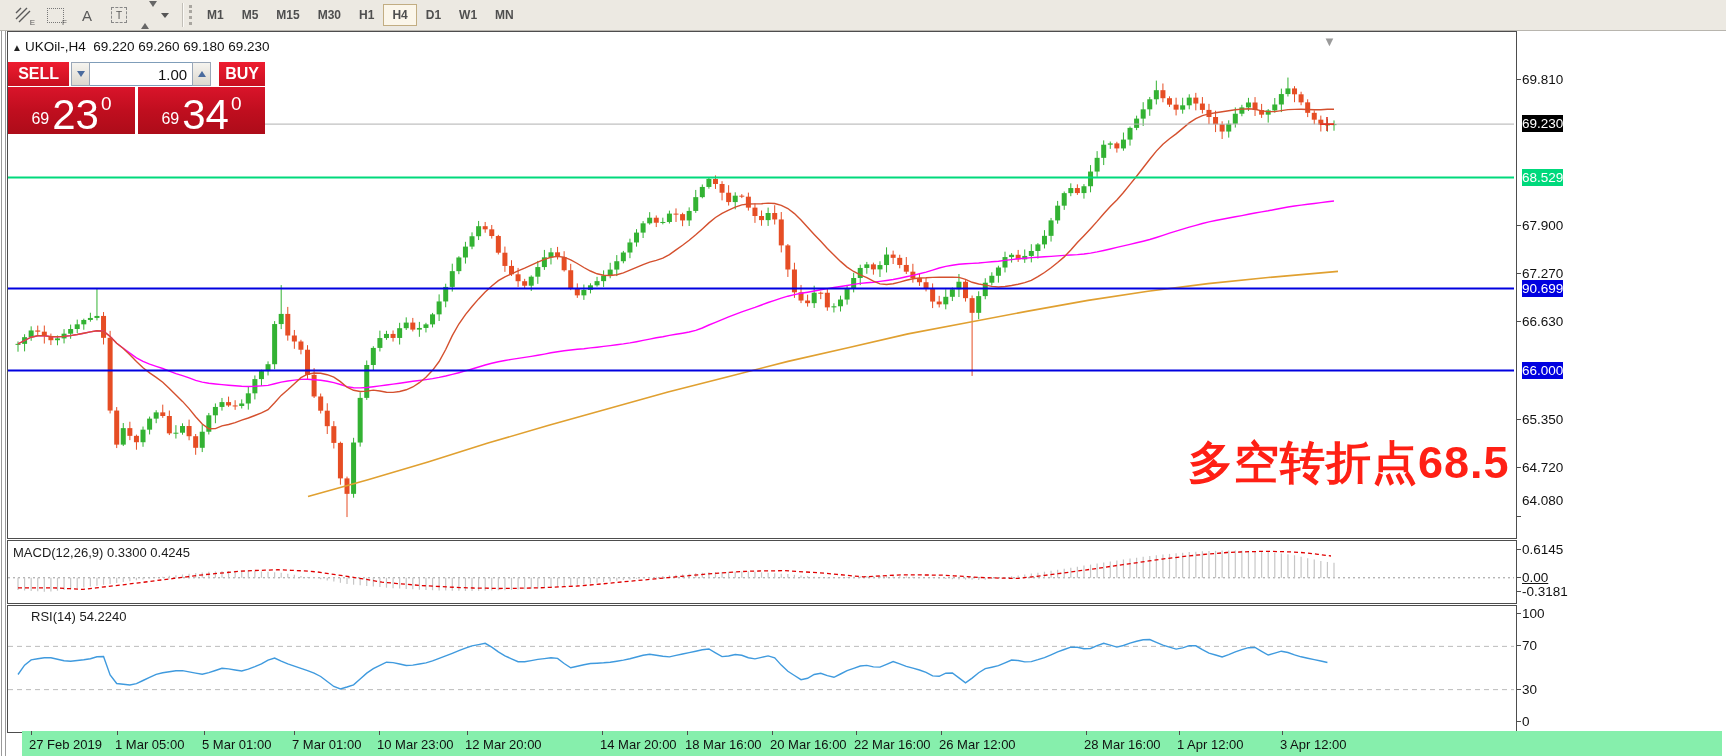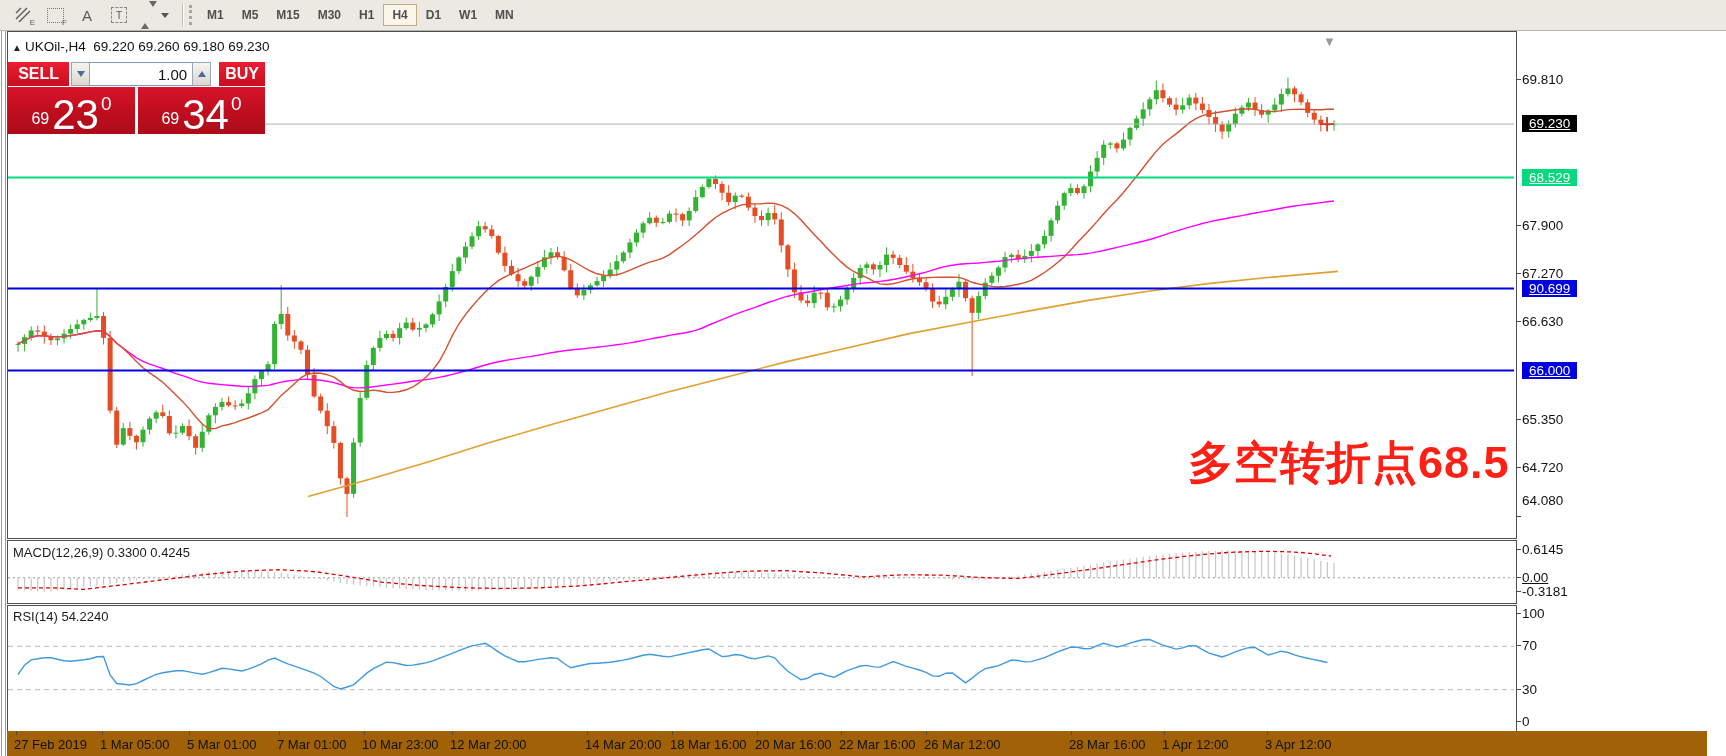--- a/index.html
+++ b/index.html
@@ -42,25 +42,25 @@
   .pane svg{position:absolute;left:0;top:0;}
 
   .chart-title{position:absolute;left:12px;top:39px;font-size:13.5px;color:#111;z-index:6;
                white-space:nowrap;}
   .chart-title .tri{font-size:10px;color:#222;margin-right:3px;}
   .pane-label{position:absolute;font-size:13px;color:#1c1c1c;z-index:6;white-space:nowrap;}
 
   
   .axis-label{position:absolute;left:1522px;font-size:13.5px;color:#111;height:17px;line-height:17px;
               white-space:nowrap;z-index:4;}
-  .axis-label.boxed{padding:0 7px;color:#fff;text-decoration:underline;}
+  .axis-label.boxed{padding:0 0;color:#fff;}
   .axis-dash{position:absolute;left:1516px;width:5px;height:1px;background:#4d4d4d;z-index:4;}
 
   
-  .date-strip{position:absolute;left:7px;top:731px;width:1700px;height:25px;background:#a16207;}
+  .date-strip{position:absolute;left:22px;top:731px;width:1700px;height:25px;background:#86efac;}
   .date-tick{position:absolute;top:0;width:1px;height:4px;background:#4d4d4d;}
   .date-label{position:absolute;top:6px;font-size:13px;color:#111;white-space:nowrap;}
 
   
   .trade-panel{position:absolute;left:8px;top:62px;width:257px;z-index:7;background:#fff;}
   .tp-row{display:flex;height:24px;}
   .tp-sell,.tp-buy{border:none;color:#fff;font-weight:700;font-size:16px;
           background:linear-gradient(180deg,#ee1d30,#c80f20);font-family:"Liberation Sans",sans-serif;}
   .tp-sell{width:67px;margin-right:2px;}
   .tp-buy{flex:1;margin-left:8px;}
@@ -758,21 +758,21 @@
         <line x1="0" y1="40.359511343804535" x2="1506" y2="40.359511343804535" stroke="#bbb" stroke-width="1" stroke-dasharray="5 4"></line>
         <line x1="0" y1="83.64048865619546" x2="1506" y2="83.64048865619546" stroke="#bbb" stroke-width="1" stroke-dasharray="5 4"></line>
         <polyline points="10,68.5 16.58,59.2 23.159999999999997,53.9 29.739999999999995,52.8 36.31999999999999,51.8 42.89999999999999,51.8 49.47999999999999,53.2 56.05999999999999,54.7 62.639999999999986,55.2 69.21999999999998,54.5 75.79999999999998,53.8 82.37999999999998,52.7 88.95999999999998,50.8 95.53999999999998,50.5 102.11999999999998,69.0 108.69999999999997,77.5 115.27999999999997,78.3 121.85999999999997,79.0 128.43999999999997,77.7 135.01999999999998,74.5 141.6,71.4 148.18,68.3 154.76000000000002,66.7 161.34000000000003,65.7 167.92000000000004,64.8 174.50000000000006,64.6 181.08000000000007,65.9 187.66000000000008,67.1 194.2400000000001,68.3 200.8200000000001,66.6 207.40000000000012,64.5 213.98000000000013,62.3 220.56000000000014,62.9 227.14000000000016,64.0 233.72000000000017,65.0 240.30000000000018,63.2 246.8800000000002,60.7 253.4600000000002,57.9 260.0400000000002,54.1 266.6200000000002,52.0 273.20000000000016,55.2 279.78000000000014,57.9 286.3600000000001,60.1 292.9400000000001,62.3 299.5200000000001,64.7 306.1000000000001,67.1 312.68000000000006,70.5 319.26000000000005,75.5 325.84000000000003,80.5 332.42,82.9 339,81.0 345.58,78.8 352.15999999999997,72.9 358.73999999999995,67.1 365.31999999999994,62.6 371.8999999999999,59.4 378.4799999999999,56.2 385.0599999999999,56.6 391.6399999999999,58.0 398.21999999999986,59.5 404.79999999999984,59.1 411.3799999999998,58.0 417.9599999999998,56.9 424.5399999999998,54.9 431.1199999999998,52.4 437.69999999999976,49.9 444.27999999999975,47.3 450.85999999999973,44.7 457.4399999999997,42.2 464.0199999999997,39.9 470.5999999999997,38.6 477.17999999999967,37.3 483.75999999999965,41.1 490.33999999999963,45.8 496.9199999999996,49.9 503.4999999999996,52.8 510.0799999999996,55.7 516.6599999999996,55.7 523.2399999999997,54.6 529.8199999999997,53.4 536.3999999999997,52.6 542.9799999999998,51.8 549.5599999999998,52.4 556.1399999999999,57.5 562.7199999999999,61.8 569.3,60.2 575.88,58.7 582.46,57.5 589.0400000000001,57.2 595.6200000000001,56.8 602.2000000000002,56.2 608.7800000000002,55.2 615.3600000000002,54.1 621.9400000000003,52.8 628.5200000000003,51.0 635.1000000000004,49.3 641.6800000000004,48.2 648.2600000000004,49.3 654.8400000000005,50.3 661.4200000000005,50.9 668.0000000000006,49.4 674.5800000000006,48.0 681.1600000000007,46.6 687.7400000000007,45.2 694.3200000000007,43.8 700.9000000000008,43.0 707.4800000000008,46.8 714.0600000000009,50.6 720.6400000000009,50.0 727.2200000000009,48.5 733.800000000001,49.3 740.380000000001,51.7 746.9600000000011,52.9 753.5400000000011,51.4 760.1200000000011,49.9 766.7000000000012,51.9 773.2800000000012,59.1 779.8600000000013,65.3 786.4400000000013,69.5 793.0200000000013,73.7 799.6000000000014,72.3 806.1800000000014,68.5 812.7600000000015,67.3 819.3400000000015,69.7 825.9200000000016,71.3 832.5000000000016,68.0 839.0800000000016,64.6 845.6600000000017,62.3 852.2400000000017,60.0 858.8200000000018,59.4 865.4000000000018,60.9 871.9800000000018,61.1 878.5600000000019,58.3 885.1400000000019,55.6 891.720000000002,57.9 898.300000000002,60.3 904.880000000002,62.2 911.4600000000021,64.0 918.0400000000021,66.3 924.6200000000022,69.9 931.2000000000022,70.3 937.7800000000022,67.2 944.3600000000023,67.0 950.9400000000023,71.9 957.5200000000024,76.8 964.1000000000024,72.1 970.6800000000025,66.7 977.2600000000025,62.6 983.8400000000025,61.2 990.4200000000026,59.7 997.0000000000026,56.8 1003.5800000000027,54.0 1010.1600000000027,54.5 1016.7400000000027,55.9 1023.3200000000028,55.6 1029.9000000000028,53.7 1036.4800000000027,51.6 1043.0600000000027,48.8 1049.6400000000026,45.9 1056.2200000000025,43.5 1062.8000000000025,41.2 1069.3800000000024,41.3 1075.9600000000023,42.7 1082.5400000000022,42.5 1089.1200000000022,39.7 1095.700000000002,37.3 1102.280000000002,39.2 1108.860000000002,41.1 1115.4400000000019,39.5 1122.0200000000018,37.1 1128.6000000000017,35.3 1135.1800000000017,33.8 1141.7600000000016,33.5 1148.3400000000015,36.4 1154.9200000000014,39.2 1161.5000000000014,41.2 1168.0800000000013,43.1 1174.6600000000012,41.9 1181.2400000000011,39.6 1187.820000000001,39.8 1194.400000000001,43.6 1200.980000000001,47.1 1207.5600000000009,49.0 1214.1400000000008,50.9 1220.7200000000007,48.7 1227.3000000000006,45.9 1233.8800000000006,43.6 1240.4600000000005,41.7 1247.0400000000004,41.5 1253.6200000000003,45.3 1260.2000000000003,49.0 1266.7800000000002,47.1 1273.3600000000001,45.2 1279.94,46.5 1286.52,48.8 1293.1,50.8 1299.6799999999998,52.2 1306.2599999999998,53.6 1312.8399999999997,55.0 1319.4199999999996,56.5 " fill="none" stroke="#3f9ade" stroke-width="1.4"></polyline>
       </svg>
   </div>
 
   <div class="chart-title">
     <span class="tri">▲</span><span>UKOil-,H4</span>&nbsp;&nbsp;<span>69.220 69.260 69.180 69.230</span>
   </div>
   <div class="pane-label" style="left:13px;top:545px;">MACD(12,26,9) 0.3300 0.4245</div>
-  <div class="pane-label" style="left:13px;top:609px;">RSI(14) 54.2240</div>
+  <div class="pane-label" style="left:31px;top:609px;">RSI(14) 54.2240</div>
 
   <div class="trade-panel">
     <div class="tp-row">
       <button class="tp-sell">SELL</button>
       <button class="tp-spin">
         <span class="caret-dn"></span>
       </button>
       <input class="tp-vol" value="1.00" style="">
       <button class="tp-spin">
         <span class="caret-up"></span>

